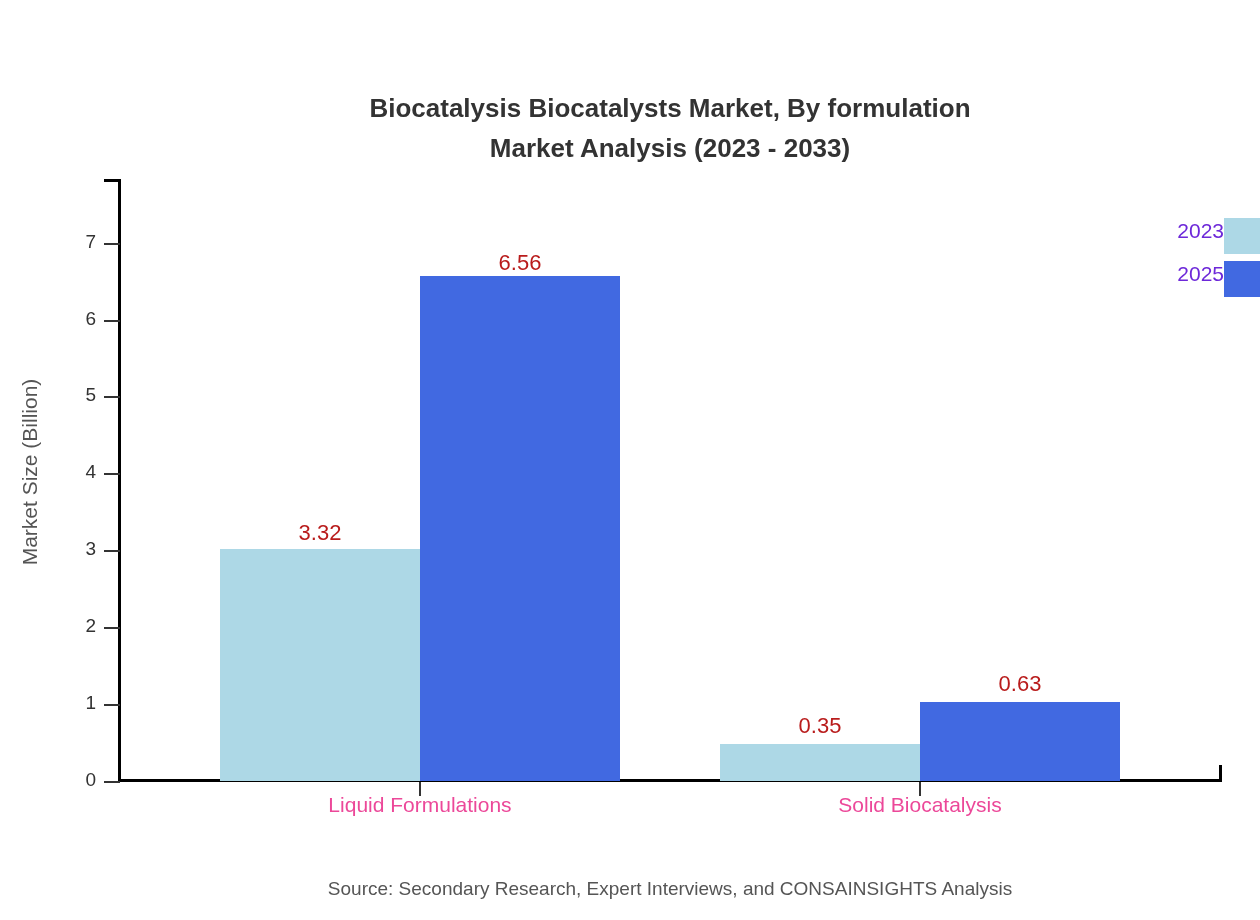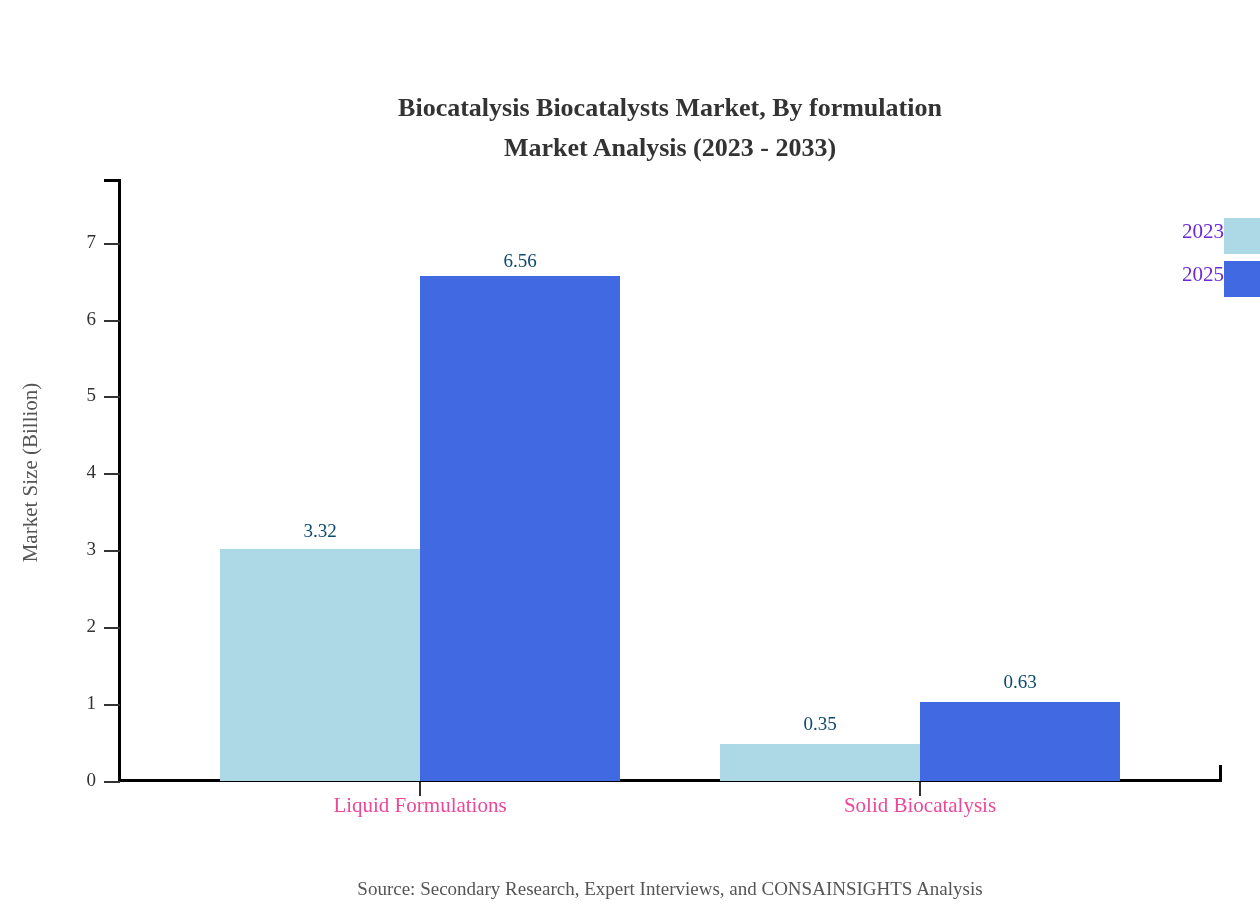--- a/index.html
+++ b/index.html
@@ -9,21 +9,20 @@
   }
   body {
     font-family: "Liberation Sans", sans-serif;
   }
   #chart-root {
     position: relative;
     width: 1260px;
     height: 920px;
     background: #ffffff;
     overflow: hidden;
-    font-family: Liberation Serif, serif;
   }
 
   
   .chart-title {
     position: absolute;
     left: 0;
     top: 48px;
     width: 1340px;
     text-align: center;
     font-size: 26px;
@@ -104,22 +103,22 @@
     position: absolute;
     bottom: 0;
   }
   .bar-2023 { background: #add8e6; }
   .bar-2033 { background: #4169e1; }
 
   .bar-label {
     position: absolute;
     width: 160px;
     text-align: center;
-    font-size: 19px;
-    color: #0c4a6e;
+    font-size: 22px;
+    color: #b91c1c;
   }
 
   
   .legend {
     position: absolute;
     left: 1110px;
     top: 215px;
     width: 150px;
   }
   .legend-row {

